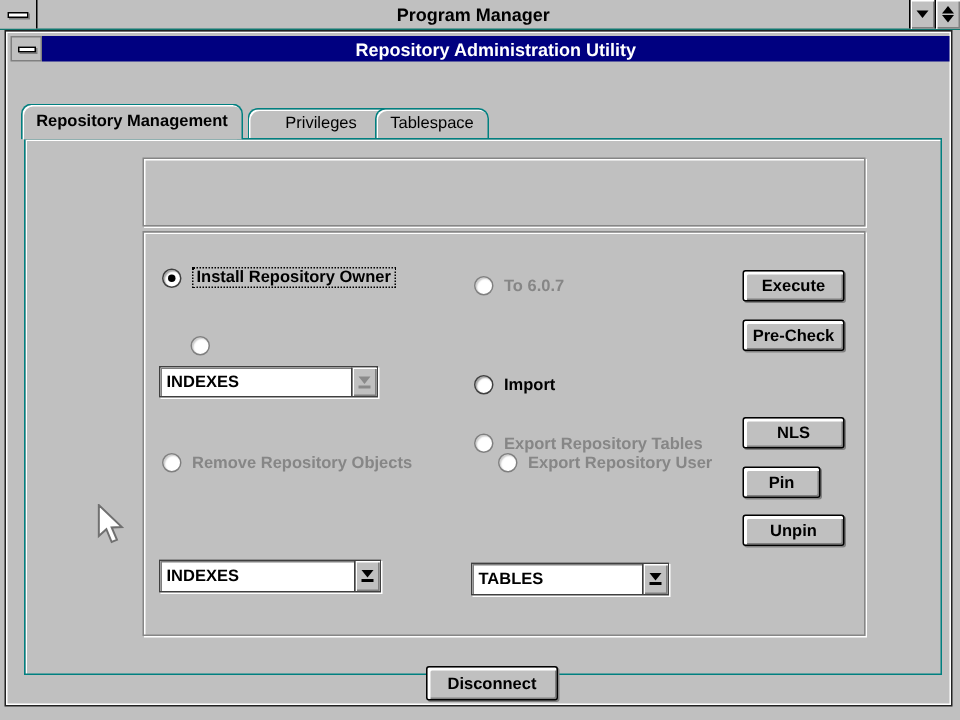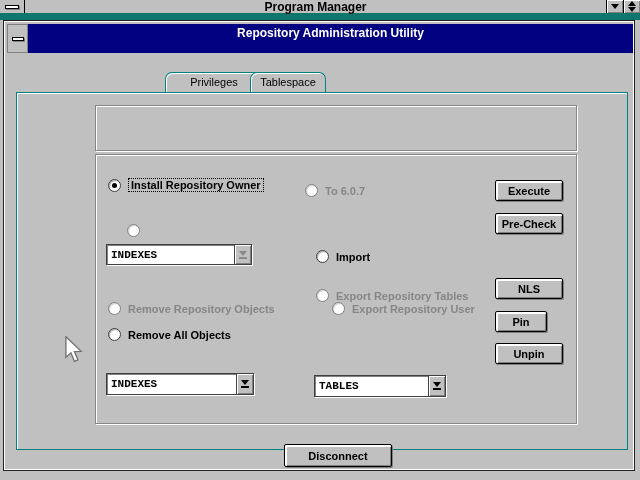--- a/index.html
+++ b/index.html
@@ -11,21 +11,21 @@
     overflow:hidden;
     -webkit-font-smoothing:none;
   }
   .abs { position:absolute; }
   .lbl { font-size:11px; font-weight:bold; color:#000; white-space:nowrap; }
   .disabled-text { color:#868686 !important; }
 
   
   .pm-bar {
     left:0; top:0; width:640px; height:20px;
-    background:#c0c0c0; border-bottom:7px solid #0f766e;
+    background:#c0c0c0; border-bottom:1px solid #0f766e;
     display:flex; align-items:center;
   }
   .pm-title {
     flex:1; text-align:center; font-size:12px; font-weight:bold; color:#000;
   }
   .pm-ctrl {
     width:25px; height:100%; border-right:1px solid #000;
     display:flex; align-items:center; justify-content:center;
     background:#c0c0c0;
   }
@@ -45,21 +45,21 @@
   .pm-btn .tri-up-sm { border-bottom-width:5px; margin-bottom:1px; }
   .pm-btn .tri-down-sm { border-top-width:5px; }
 
   
   .app-window {
     left:3px; top:20px; width:632px; height:451px;
     background:#c0c0c0; border:1px solid #222;
     box-shadow:inset 1px 1px 0 #fff, inset -1px -1px 0 #fff;
   }
   .app-titlebar {
-    left:3px; top:3px; width:626px; height:29px;
+    left:3px; top:3px; width:626px; height:17px;
     display:flex; align-items:stretch;
   }
   .app-ctrl {
     width:21px; background:#c0c0c0; border:1px solid #808080;
     display:flex; align-items:center; justify-content:center;
   }
   .app-ctrl .dash-glyph { width:12px; height:4px; }
   .app-title {
     flex:1; background:#000080; color:#fff;
     font-size:12px; font-weight:bold; text-align:center; line-height:19px;
@@ -108,21 +108,21 @@
   .focus-ring { border:1px dotted #000; padding:0 2px; }
 
   
   .combo {
     background:#fff;
     border-top:1px solid #404040; border-left:1px solid #404040;
     border-bottom:1px solid #404040; border-right:1px solid #404040;
     box-shadow:1px 1px 0 #fff, inset 1px 1px 0 #808080;
     display:flex; align-items:center; z-index:5;
   }
-  .combo-text { flex:1; font-size:11px; font-weight:bold; color:#000; padding-left:4px; white-space:nowrap; overflow:hidden;font-family:Liberation Mono, monospace; }
+  .combo-text { flex:1; font-size:11px; font-weight:bold; color:#000; padding-left:4px; white-space:nowrap; overflow:hidden; }
   .combo-btn {
     width:17px; align-self:stretch; background:#c0c0c0;
     border-left:1px solid #404040;
     box-shadow:inset 1px 1px 0 #fff, inset -1px -1px 0 #808080;
     display:flex; flex-direction:column; align-items:center; justify-content:center;
     cursor:default;
   }
   .arr-down { width:0;height:0;border-left:4px solid transparent;border-right:4px solid transparent;border-top:5px solid #000; }
   .arr-bar { width:8px; height:2px; background:#000; margin-top:1px; }
   .combo-btn.off .arr-down { border-top-color:#8a8a8a; }
@@ -163,20 +163,21 @@
 
 <div class="abs app-window">
 
   <div class="abs app-titlebar">
     <div class="app-ctrl">
       <div class="dash-glyph"></div>
     </div>
     <div class="app-title">Repository Administration Utility</div>
   </div>
 
+  <div class="abs tab tab-active">Repository Management</div>
   <div class="abs tab tab-2">Privileges</div>
   <div class="abs tab tab-3">Tablespace</div>
 
   <div class="abs tab-page"></div>
 
   <div class="abs etched info-panel"></div>
   <span class="abs lbl" style="left:108px; top:90px;">Username</span>
   <span class="abs lbl" style="left:172px; top:90px;">FDC</span>
   <span class="abs lbl" style="left:340px; top:90px;">Create Repository Owner</span>
 
@@ -204,38 +205,34 @@
     </span>
   </div>
 
   <span class="abs lbl" style="left:104px; top:262px;">Delete</span>
 
   <div class="abs radio-row" style="left:104px; top:281px;">
     <span class="radio off"></span>
     <span class="lbl disabled-text">Remove Repository Objects</span>
   </div>
 
-  <div class="abs radio-row" style="left:104px; top:307px;">
-    <span class="radio"></span>
-    <span class="lbl">Remove All Objects</span>
-  </div>
 
   <span class="abs lbl" style="left:104px; top:335px;">Index Tablespace</span>
 
   <div class="abs combo" style="left:102px; top:352px; width:148px; height:22px;">
     <span class="combo-text">INDEXES</span>
     <span class="combo-btn">
       <span class="arr-down"></span>
       <span class="arr-bar"></span>
     </span>
   </div>
 
   <span class="abs lbl" style="left:312px; top:142px;">Upgrade</span>
 
-  <div class="abs radio-row" style="left:301px; top:163px;">
+  <div class="abs radio-row" style="left:312px; top:163px;">
     <span class="radio off"></span>
     <span class="lbl disabled-text">To 6.0.7</span>
   </div>
 
   <span class="abs lbl" style="left:312px; top:210px;">Backup</span>
 
   <div class="abs radio-row" style="left:312px; top:229px;">
     <span class="radio"></span>
     <span class="lbl">Import</span>
   </div>
@@ -260,18 +257,18 @@
       <span class="arr-bar"></span>
     </span>
   </div>
 
   <button class="abs btn3d" style="left:491px; top:159px; width:68px; height:21px;">Execute</button>
   <button class="abs btn3d" style="left:491px; top:192px; width:68px; height:21px;">Pre-Check</button>
   <button class="abs btn3d" style="left:491px; top:257px; width:68px; height:21px;">NLS</button>
   <button class="abs btn3d" style="left:491px; top:290px; width:52px; height:21px;">Pin</button>
   <button class="abs btn3d" style="left:491px; top:322px; width:68px; height:21px;">Unpin</button>
 
-  <button class="abs btn3d" style="left:280px; top:423px; width:108px; height:23px;">Disconnect</button>
+  <button class="abs btn3d" style="left:280px; top:423px; width:88px; height:23px;">Disconnect</button>
 </div>
 
 <svg class="abs cursor" style="left:64px; top:336px;" width="20" height="28" viewBox="0 0 13 19">
   <path d="M1 0.5 L1 14.5 L4.4 11.4 L6.8 17.2 L9.2 16.2 L6.8 10.6 L11.4 10.4 Z" fill="#ffffff" stroke="#707070" stroke-width="0.9"></path>
 </svg>
 
 </body></html>

